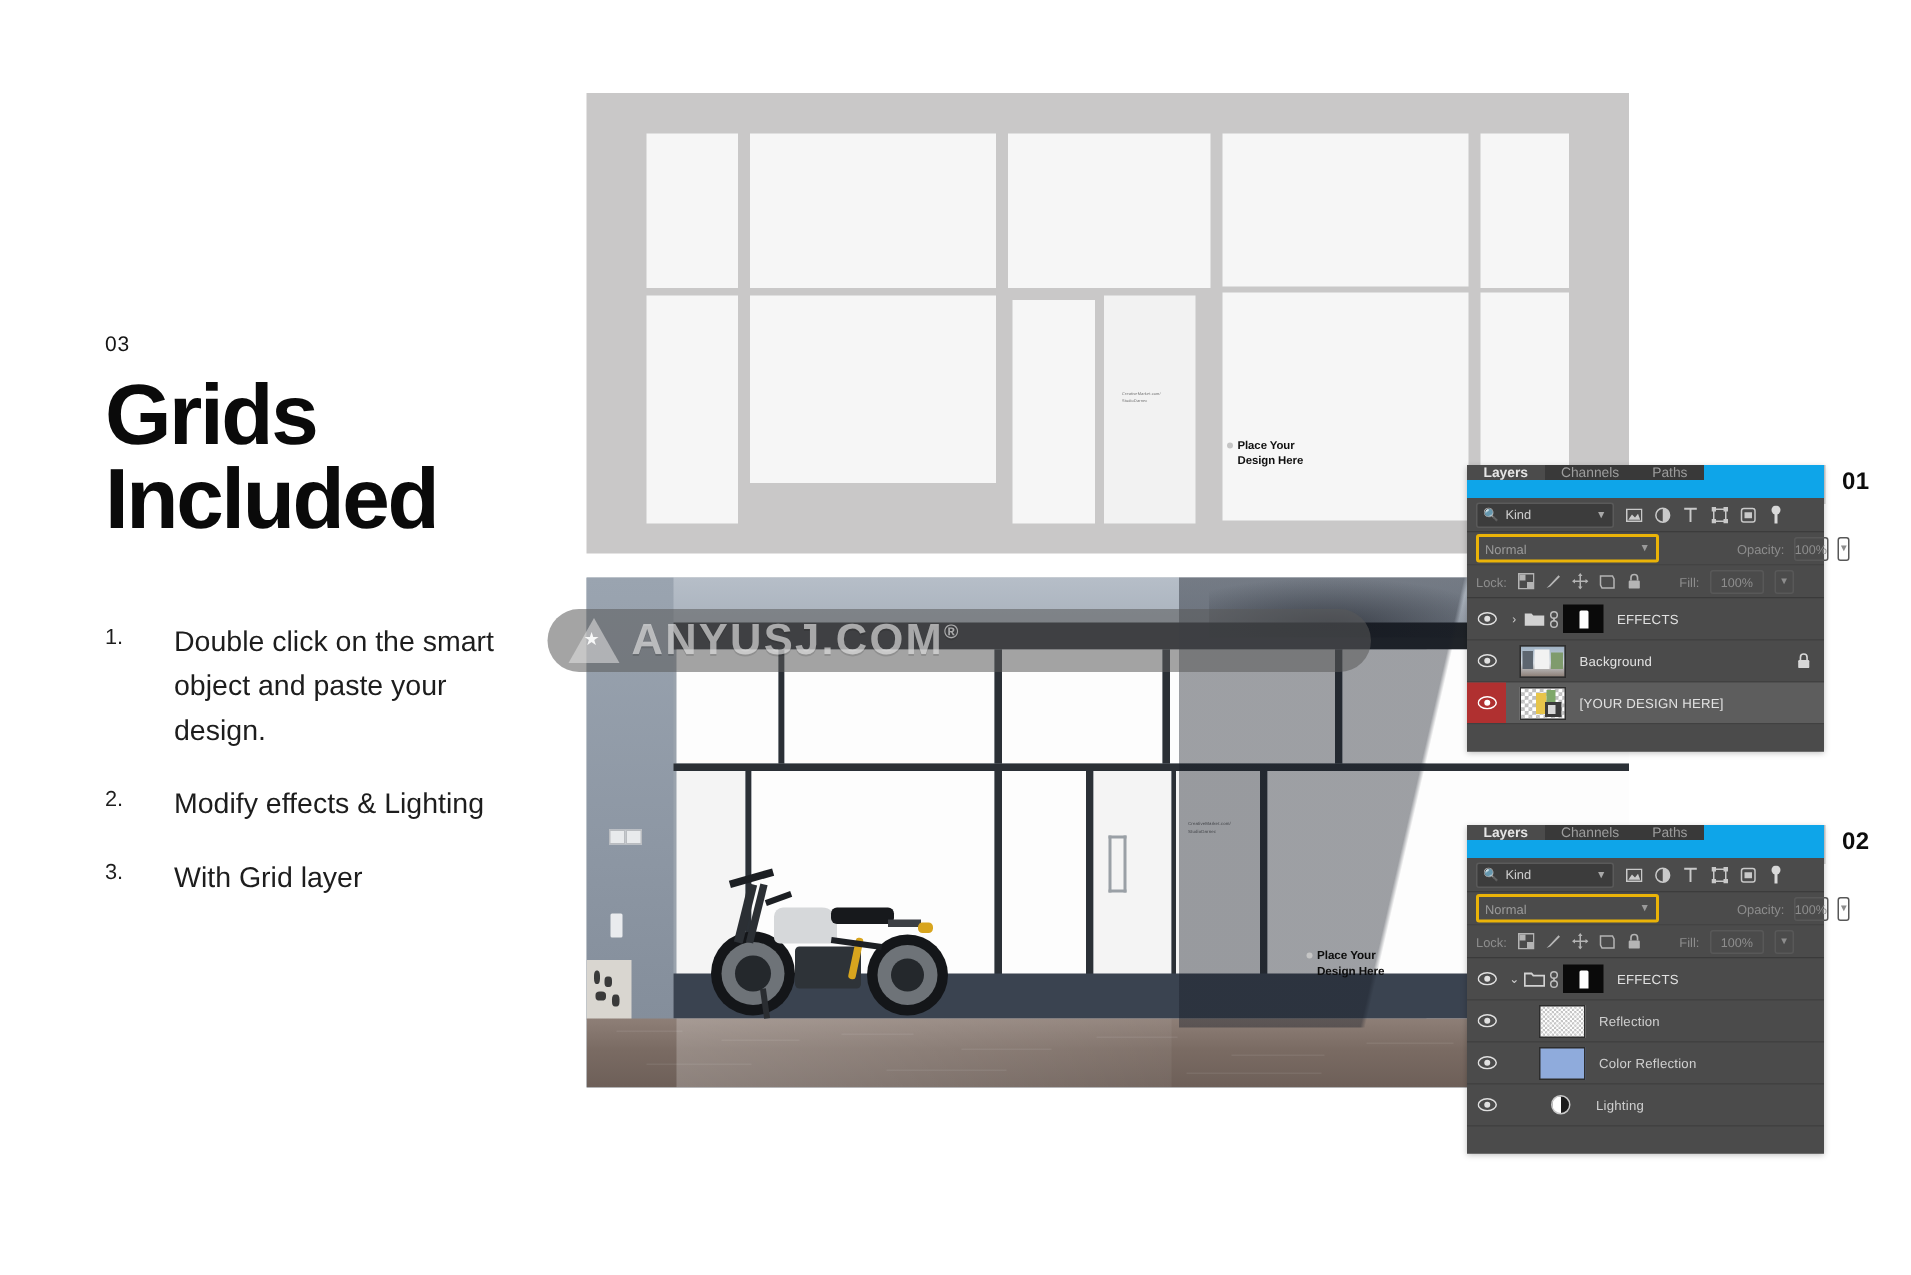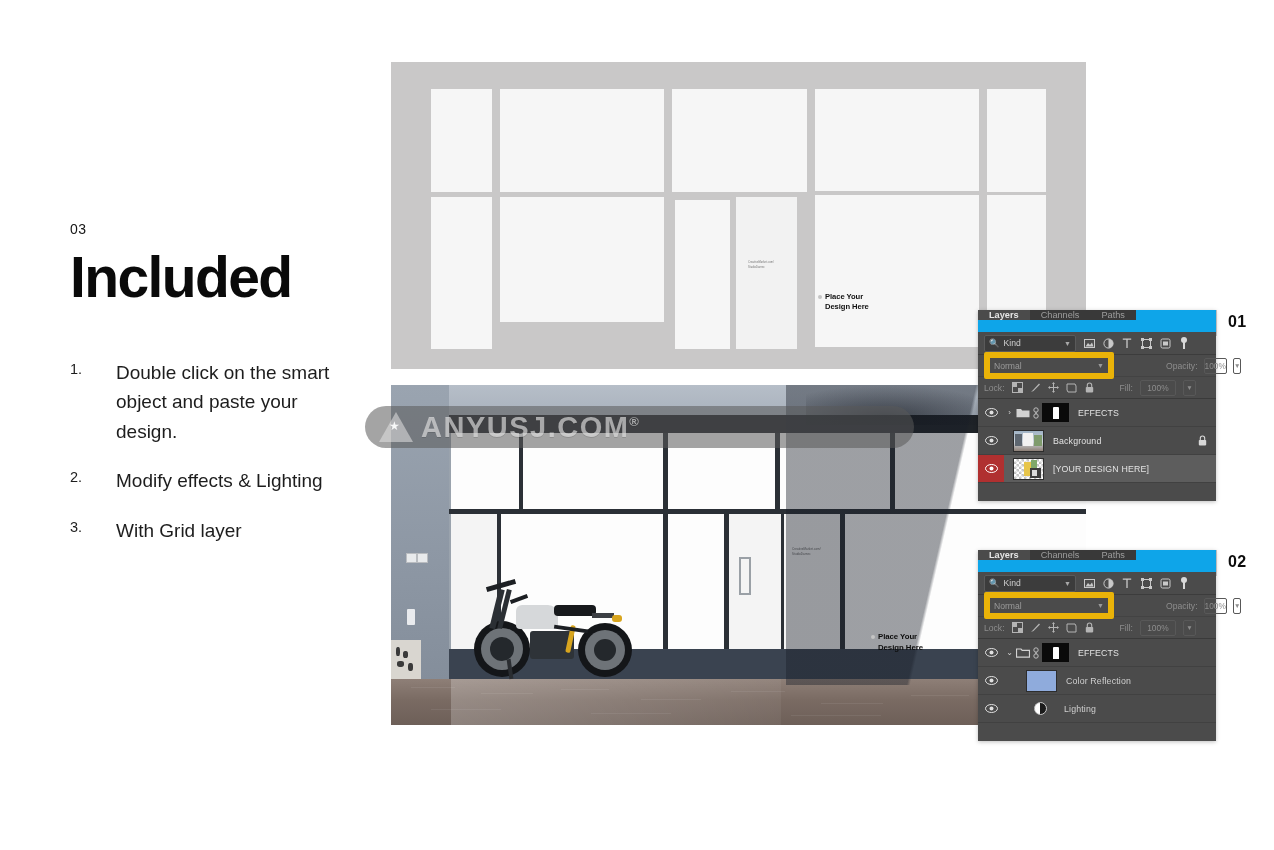--- a/index.html
+++ b/index.html
@@ -181,21 +181,21 @@
   .ps-kind .cv{margin-left:auto;font-size:7px;color:#a9a9a9;}
   .fi{width:12px;height:12px;display:flex;align-items:center;justify-content:center;
      color:#c9c9c9;font-size:9.5px;}
   .fi svg{display:block;}
   .ps-blendrow{
     display:flex;align-items:center;height:21px;padding:0 6px;gap:6px;
     background:#4b4b4b;color:#8d8d8d;font-size:8.6px;
     border-bottom:1px solid #434343;
   }
   .blend-sel{
-    flex:0 0 110px;height:15px;background:#4b4b4b;border:6px solid #eab308;
+    flex:0 0 110px;height:15px;background:#4b4b4b;border:2px solid #eab308;
     border-radius:2px;display:flex;align-items:center;padding:0 4px;color:#9a9a9a;
   }
   .blend-sel .cv{margin-left:auto;font-size:7px;}
   .op-label{color:#8d8d8d;margin-left:46px;}
   .op-val{
     width:34px;height:14px;border:1px solid #585858;border-radius:2px;
     display:flex;align-items:center;justify-content:center;color:#8d8d8d;font-size:8.4px;
   }
   .op-cv{width:11px;height:14px;border:1px solid #585858;border-radius:2px;
     display:flex;align-items:center;justify-content:center;font-size:6.5px;color:#8d8d8d;}
@@ -277,20 +277,21 @@
   .bg-art .b3{position:absolute;left:20px;top:4px;width:8px;height:11px;background:#7f9b6d;}
 </style>
 </head>
 <body>
 
 <div class="stage">
 
   <div class="left-col">
     <div class="step-num">03</div>
     <h1 class="headline">
+      <span class="l1">Grids</span>
       <span class="l2">Included</span>
     </h1>
     <div class="instructions">
       <div class="inst-row">
         <div class="inst-num">1.</div>
         <div class="inst-text">Double click on the smart object and paste your design.</div>
       </div>
       <div class="inst-row">
         <div class="inst-num">2.</div>
         <div class="inst-text">Modify effects &amp; Lighting</div>
@@ -730,39 +731,49 @@
               <circle cx="4" cy="9" r="2.2" fill="none" stroke="#bdbdbd"></circle>
               <rect x="3.4" y="4.8" width="1.2" height="2.4" fill="#bdbdbd"></rect>
             </svg>
         </div>
         <div class="maskthumb">
             <div class="m"></div>
           </div>
         <div class="lname">EFFECTS</div>
       </div>
 
-
       <div class="lrow">
         <div class="eye">
           <svg width="13" height="9" viewBox="0 0 13 9">
               <ellipse cx="6.5" cy="4.5" rx="6" ry="4" fill="none" stroke="#e0e0e0" stroke-width="1"></ellipse>
               <circle cx="6.5" cy="4.5" r="2" fill="#e0e0e0"></circle>
             </svg>
         </div>
-        <div class="thumb thumb-colorref" style="margin-left:22px;"></div>
-        <div class="lname dim">Color Reflection</div>
+        <div class="thumb checker fine" style="margin-left:22px;"></div>
+        <div class="lname dim">Reflection</div>
       </div>
 
       <div class="lrow">
         <div class="eye">
           <svg width="13" height="9" viewBox="0 0 13 9">
               <ellipse cx="6.5" cy="4.5" rx="6" ry="4" fill="none" stroke="#e0e0e0" stroke-width="1"></ellipse>
               <circle cx="6.5" cy="4.5" r="2" fill="#e0e0e0"></circle>
             </svg>
         </div>
+        <div class="thumb thumb-colorref" style="margin-left:22px;"></div>
+        <div class="lname dim">Color Reflection</div>
+      </div>
+
+      <div class="lrow">
+        <div class="eye">
+          <svg width="13" height="9" viewBox="0 0 13 9">
+              <ellipse cx="6.5" cy="4.5" rx="6" ry="4" fill="none" stroke="#e0e0e0" stroke-width="1"></ellipse>
+              <circle cx="6.5" cy="4.5" r="2" fill="#e0e0e0"></circle>
+            </svg>
+        </div>
         <div class="thumb-lighting" style="margin-left:22px;">
           <div class="half-circle"></div>
         </div>
         <div class="lname dim">Lighting</div>
       </div>
     </div>
     <div class="ps-footpad"></div>
   </div>
   <div class="panel-divider" style="left:1216px;top:550px;height:26px;"></div>
   <div class="panel-num" style="left:1228px;top:553px;">02</div>

